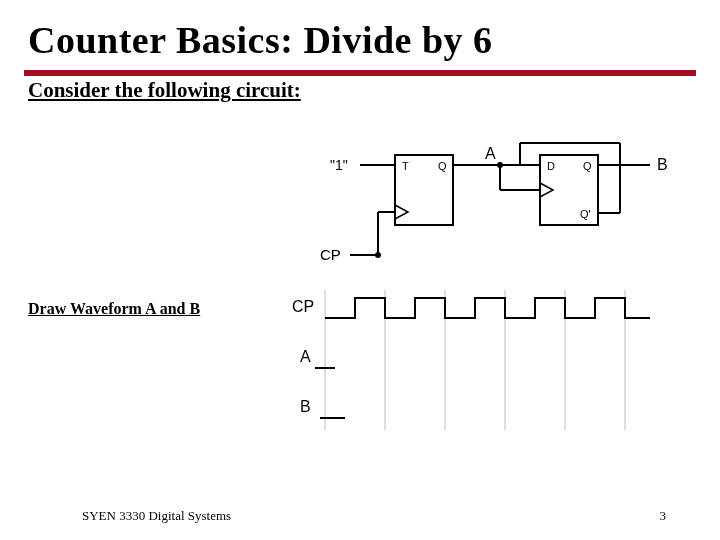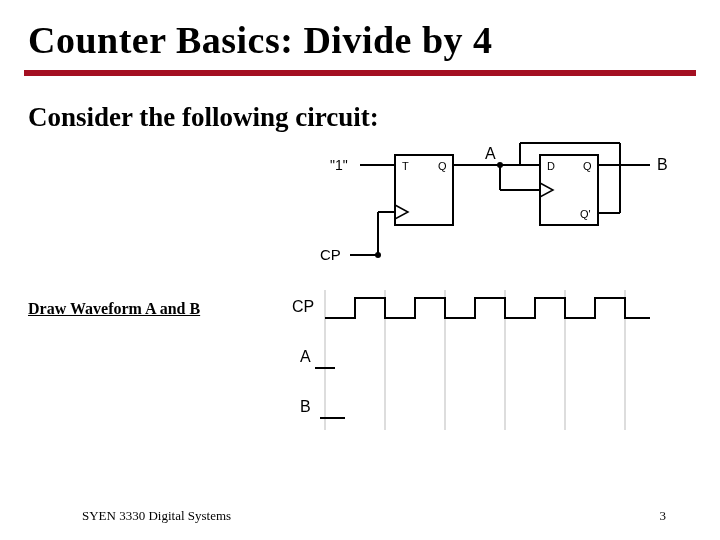--- a/index.html
+++ b/index.html
@@ -16,23 +16,24 @@
       font-weight: bold;
       padding: 18px 0 0 28px;
       letter-spacing: 0.5px;
     }
     .rule {
       margin: 8px 24px 0 24px;
       height: 6px;
       background: #a40f22;
     }
     .subtitle {
-      font-size: 27px;
+      font-size: 21px;
       font-weight: bold;
-      padding: 26px 0 0 28px;
+      padding: 2px 0 0 28px;
+      text-decoration: underline;
     }
     .drawtitle {
       font-size: 16px;
       font-weight: bold;
       text-decoration: underline;
       position: absolute;
       left: 28px;
       top: 300px;
     }
     .footer {
@@ -65,21 +66,21 @@
       left: 290px;
       top: 290px;
       width: 400px;
       height: 150px;
     }
     svg text { font-family: Arial, sans-serif; }
   </style>
 </head>
 <body>
 
-<div class="title">Counter Basics:  Divide by 4</div>
+<div class="title">Counter Basics:  Divide by 6</div>
 <div class="rule"></div>
 <div class="subtitle">Consider the following circuit:</div>
 
 <div class="diagram">
   <svg width="400" height="155" viewBox="0 0 400 155">
 
     <rect x="105" y="20" width="58" height="70" fill="none" stroke="#000" stroke-width="2"></rect>
     <text x="112" y="35" font-size="11">T</text>
     <text x="148" y="35" font-size="11">Q</text>
 

